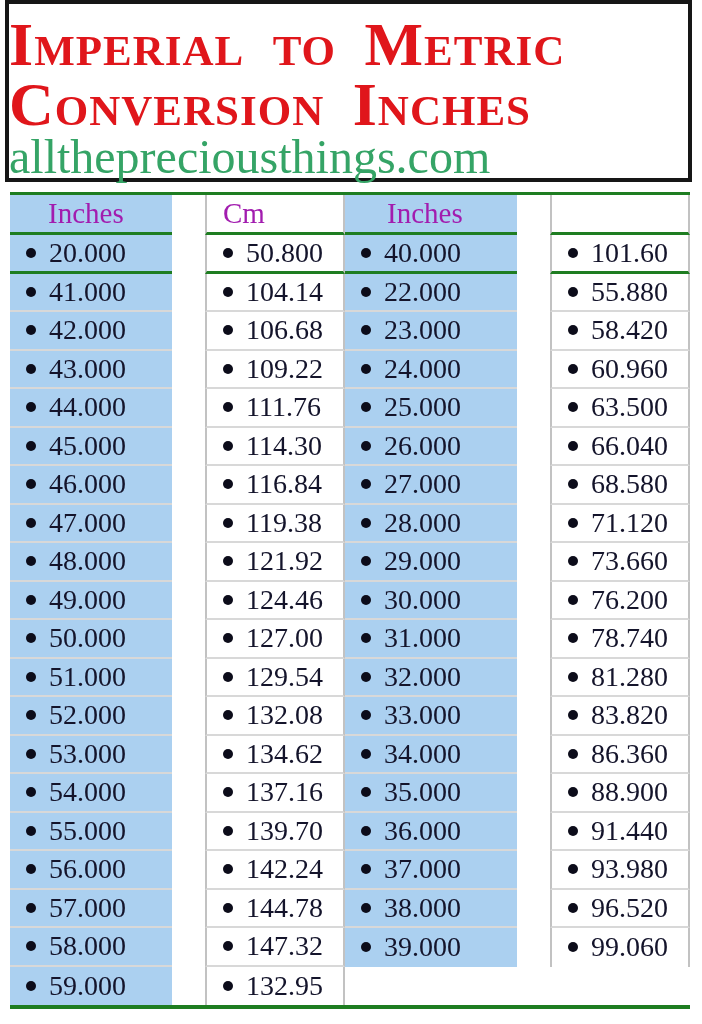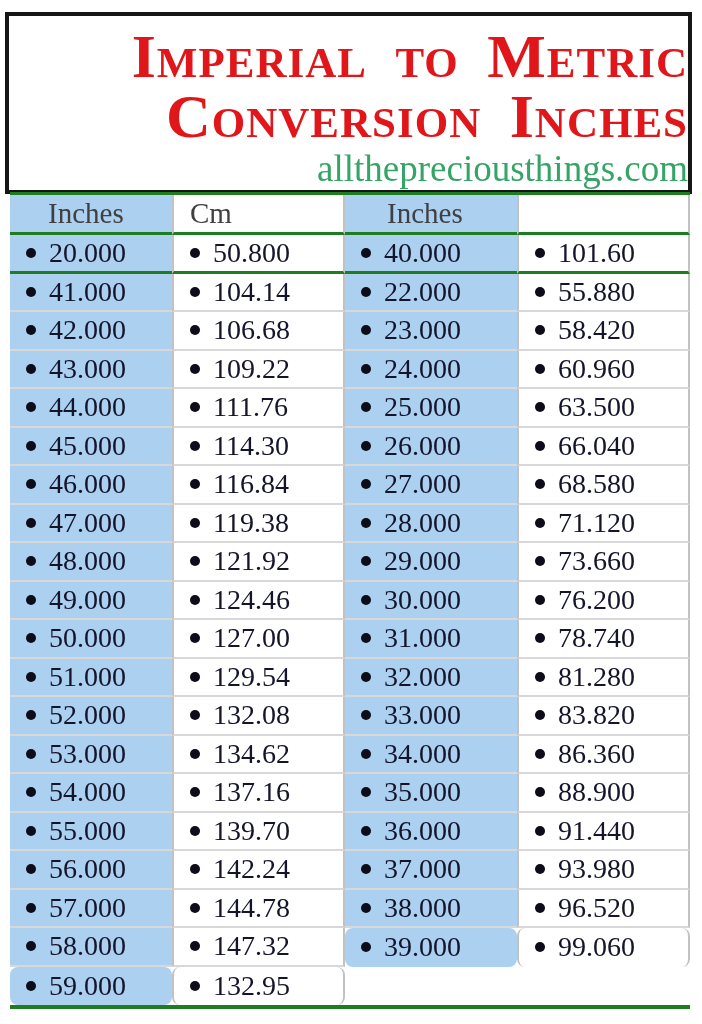--- a/index.html
+++ b/index.html
@@ -5,40 +5,40 @@
   html,body{margin:0;padding:0;}
   body{
     width:702px;height:1024px;
     background:#ffffff;
     overflow:hidden;
     position:relative;
     font-family:"Liberation Serif","DejaVu Serif",serif;
   }
   
   .header-box{
-    position:absolute;left:5px;top:12px;
+    position:absolute;left:5px;top:0;
     width:679px;height:174px;
     border:4px solid #161616;
     background:#ffffff;
-    text-align:right;
+    text-align:left;
     box-sizing:content-box;
   }
   .title-line{
     font-weight:bold;
     font-variant:small-caps;
     color:var(--title-red,#e0161b);
     font-size:62px;
     line-height:60px;
     letter-spacing:1px;
     word-spacing:12px;
     white-space:nowrap;
   }
   .title-line.first{margin-top:10px;}
   .site-line{
-    font-size:37px;
+    font-size:48px;
     line-height:46px;
     color:var(--site-green,#35a466);
     white-space:nowrap;
   }
   
   .conv-table{
     position:absolute;left:10px;top:192px;
     width:680px;
     display:grid;
     grid-template-columns:162px 173px 172px 173px;
@@ -51,34 +51,35 @@
     display:flex;
     align-items:center;
     padding-left:16px;
     font-size:28px;
     color:#14142b;
     white-space:nowrap;
   }
   .cell.head{
     height:40px;
     font-size:29px;
-    color:#404040;
+    color:#a21caf;
     border-bottom:3px solid var(--line-green,#1e7d21);
   }
   .cell.head.c0{padding-left:38px;}
   .cell.head.c2{padding-left:42px;}
   .cell.blue{background:var(--cell-blue,#abd0f0);}
   .cell.white{
     background:#ffffff;
     border-left:2px solid #c2c2c2;
     border-right:2px solid #c2c2c2;
+    margin-left:33px;
   }
   .cell.sep-gray{border-bottom:2px solid #d8d8d8;}
   .cell.sep-green{border-bottom:3px solid var(--line-green,#1e7d21);}
-  .cell.sep-none{border-bottom:none;border-radius:8px;}
+  .cell.sep-none{border-bottom:none;}
   .dot{
     flex:0 0 auto;
     width:10px;height:10px;
     border-radius:50%;
     background:#0c0c1a;
     margin-right:13px;
   }
 </style>
 </head>
 <body>

